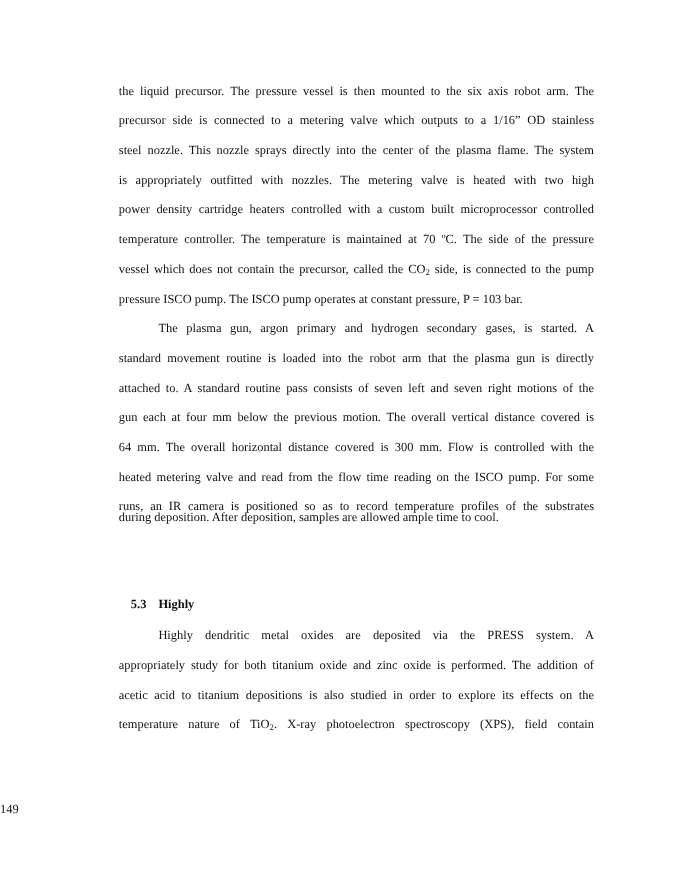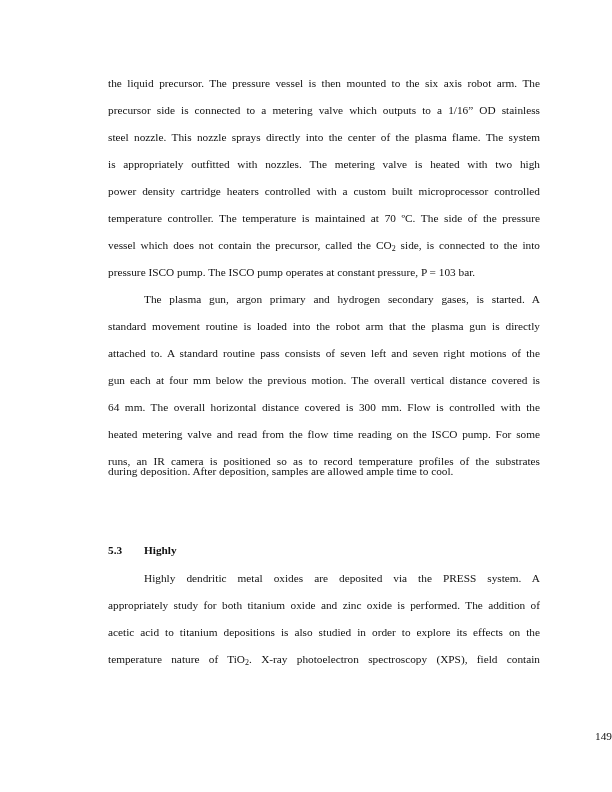--- a/index.html
+++ b/index.html
@@ -42,48 +42,49 @@
       position: absolute;
       left: 0;
       font-size: 11.3px;
       font-weight: bold;
       line-height: 14px;
       white-space: nowrap;
     }
     .heading .num {
       display: inline-block;
       width: 36px;
+      text-align: center;
     }
     .page-number {
       position: absolute;
       left: 0;
       width: 612px;
       top: 729px;
-      text-align: right;
+      text-align: left;
       font-size: 11.3px;
       line-height: 14px;
     }
     sub {
       font-size: 8px;
       line-height: 0;
       vertical-align: -2px;
     }
   </style>
 </head>
 <body>
 
 <div class="page">
 
   <div class="line" style="top:0px">the liquid precursor.  The pressure vessel is then mounted to the six axis robot arm.  The</div>
   <div class="line" style="top:27px">precursor side is connected to a metering valve which outputs to a 1/16” OD stainless</div>
   <div class="line" style="top:54px">steel nozzle.  This nozzle sprays directly into the center of the plasma flame.  The system</div>
   <div class="line" style="top:81px">is appropriately outfitted with nozzles.  The metering valve is heated with two high</div>
   <div class="line" style="top:108px">power density cartridge heaters controlled with a custom built microprocessor controlled</div>
   <div class="line" style="top:135px">temperature controller.  The temperature is maintained at 70 ºC.  The side of the pressure</div>
-  <div class="line" style="top:162px"><span>vessel which does not contain the precursor, called the CO</span><sub>2</sub><span> side, is connected to the into</span></div>
+  <div class="line" style="top:162px"><span>vessel which does not contain the precursor, called the CO</span><sub>2</sub><span> side, is connected to the pump</span></div>
   <div class="line last" style="top:189px">pressure ISCO pump.  The ISCO pump operates at constant pressure, P = 103 bar.</div>
 
   <div class="line indent" style="top:216px">The plasma gun, argon primary and hydrogen secondary gases, is started.  A</div>
   <div class="line" style="top:243px">standard movement routine is loaded into the robot arm that the plasma gun is directly</div>
   <div class="line" style="top:270px">attached to.  A standard routine pass consists of seven left and seven right motions of the</div>
   <div class="line" style="top:297px">gun each at four mm below the previous motion.  The overall vertical distance covered is</div>
   <div class="line" style="top:324px">64 mm.  The overall horizontal distance covered is 300 mm.  Flow is controlled with the</div>
   <div class="line" style="top:351px">heated metering valve and read from the flow time reading on the ISCO pump.  For some</div>
   <div class="line" style="top:378px">runs, an IR camera is positioned so as to record temperature profiles of the substrates</div>
   <div class="line last" style="top:388px">during deposition.  After deposition, samples are allowed ample time to cool.</div>

